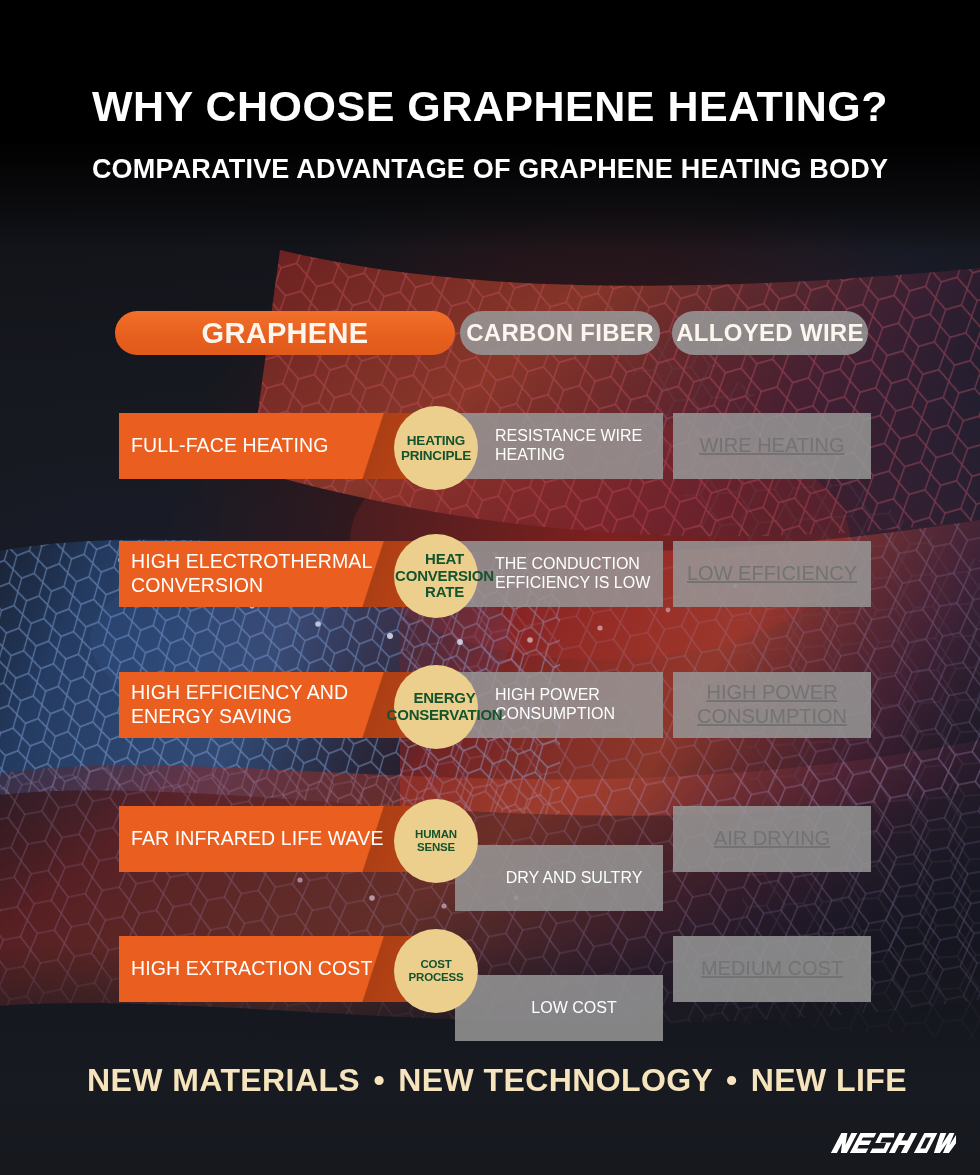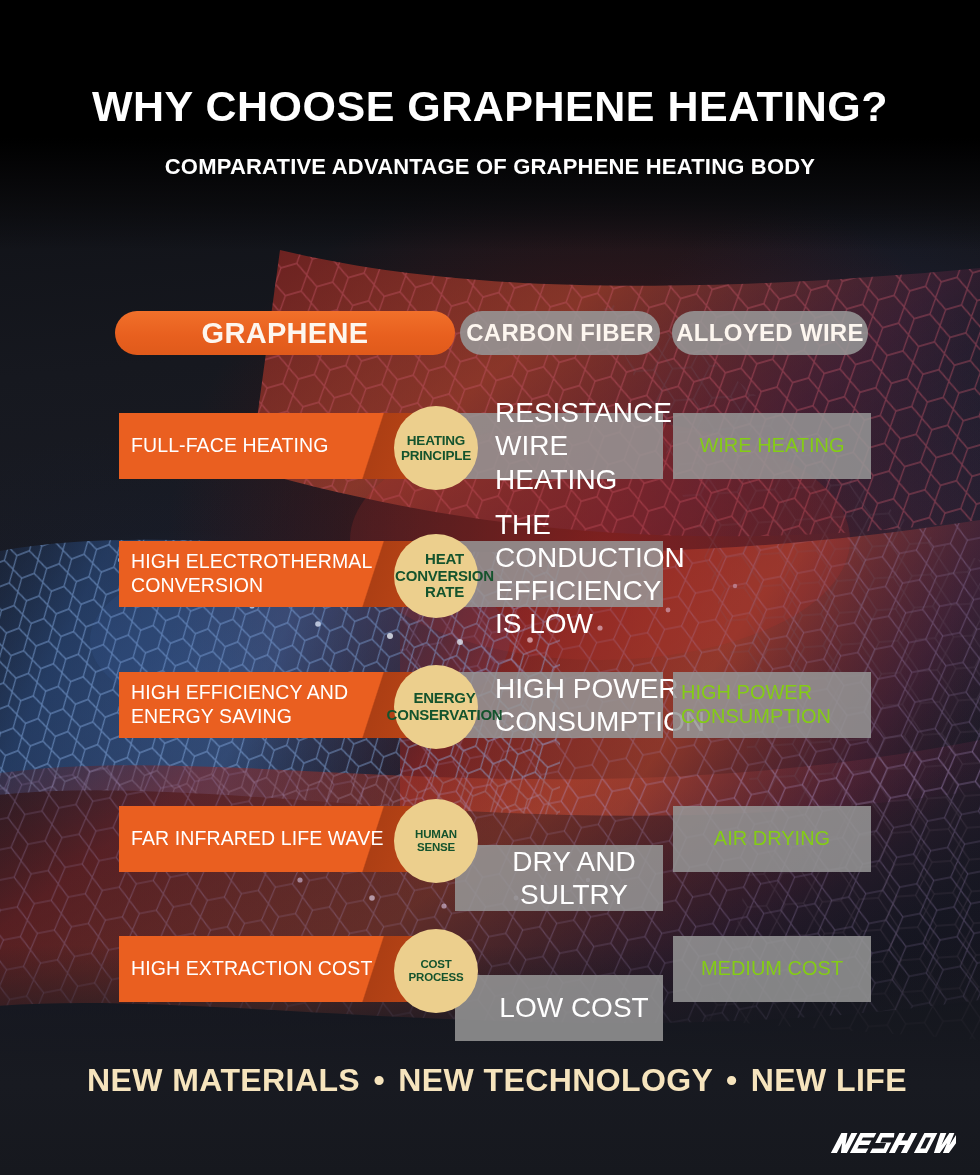--- a/index.html
+++ b/index.html
@@ -34,21 +34,21 @@
   
   .page { position:relative; z-index:2; width:980px; height:1175px; }
 
   
   .titles { text-align:center; padding-top:84px; }
   .title-main {
     color:#ffffff; font-size:43px; font-weight:bold; letter-spacing:0.5px;
     line-height:1.05; text-transform:uppercase;
   }
   .title-sub {
-    color:#ffffff; font-size:22px; font-weight:bold; letter-spacing:0.2px;
+    color:#ffffff; font-size:27px; font-weight:bold; letter-spacing:0.2px;
     margin-top:25px; text-transform:uppercase;
   }
 
   
   
   .table { position:absolute; left:0; top:0; width:980px; height:1175px; }
 
   
   .hdr { position:absolute; top:311px; height:44px; }
   .hdr-inner {
@@ -106,33 +106,33 @@
   .badge.sz-sm .btxt { font-size:11.5px; }
   .badge.sz-xs .btxt { font-size:15px;margin-left:17px; }
 
   
   .cell-grey2 {
     position:absolute; left:455px; top:0; width:208px; height:66px;
     background:rgba(150,150,150,0.86);
     display:flex; align-items:center; justify-content:flex-start;
   }
   .cell-grey2 .txt {
-    color:#ffffff; font-size:28px; line-height:1.18; padding-left:40px; 
+    color:#ffffff; font-size:16px; line-height:1.18; padding-left:40px; 
   }
   .cell-grey2.ctr { justify-content:center;margin-top:39px; }
   .cell-grey2.ctr .txt { padding-left:30px; text-align:center; }
 
   
   .cell-grey3 {
     position:absolute; left:673px; top:0; width:198px; height:66px;
     background:rgba(150,150,150,0.86);
     display:flex; align-items:center; justify-content:center;
   }
   .cell-grey3 .txt {
-    color:#84cc16; font-size:20px; line-height:1.18; text-align:left; padding:0 8px;
+    color:#737373; font-size:20px; line-height:1.18; text-align:center; padding:0 8px;text-decoration:underline;
   }
 
   
   .footer-tag {
     position:absolute; left:14px; right:0; top:1062px; text-align:center;
     color:#f6e4bd; font-size:32px; font-weight:bold; letter-spacing:0.4px;
   }
   .footer-tag .dot { color:#f6e4bd; padding:0 4px; }
 
   .logo {
@@ -276,20 +276,23 @@
       <div class="cell-orange">
         <span class="wedge"></span>
         <span class="txt">HIGH ELECTROTHERMAL CONVERSION</span>
       </div>
       <div class="badge sz-xs">
         <span class="btxt">HEAT CONVERSION RATE</span>
       </div>
       <div class="cell-grey2">
         <span class="txt">THE CONDUCTION EFFICIENCY IS LOW</span>
       </div>
+      <div class="cell-grey3">
+        <span class="txt">LOW EFFICIENCY</span>
+      </div>
     </div>
 
     <div class="row row-3">
       <div class="cell-orange">
         <span class="wedge"></span>
         <span class="txt">HIGH EFFICIENCY AND ENERGY SAVING</span>
       </div>
       <div class="badge sz-xs">
         <span class="btxt">ENERGY CONSERVATION</span>
       </div>

